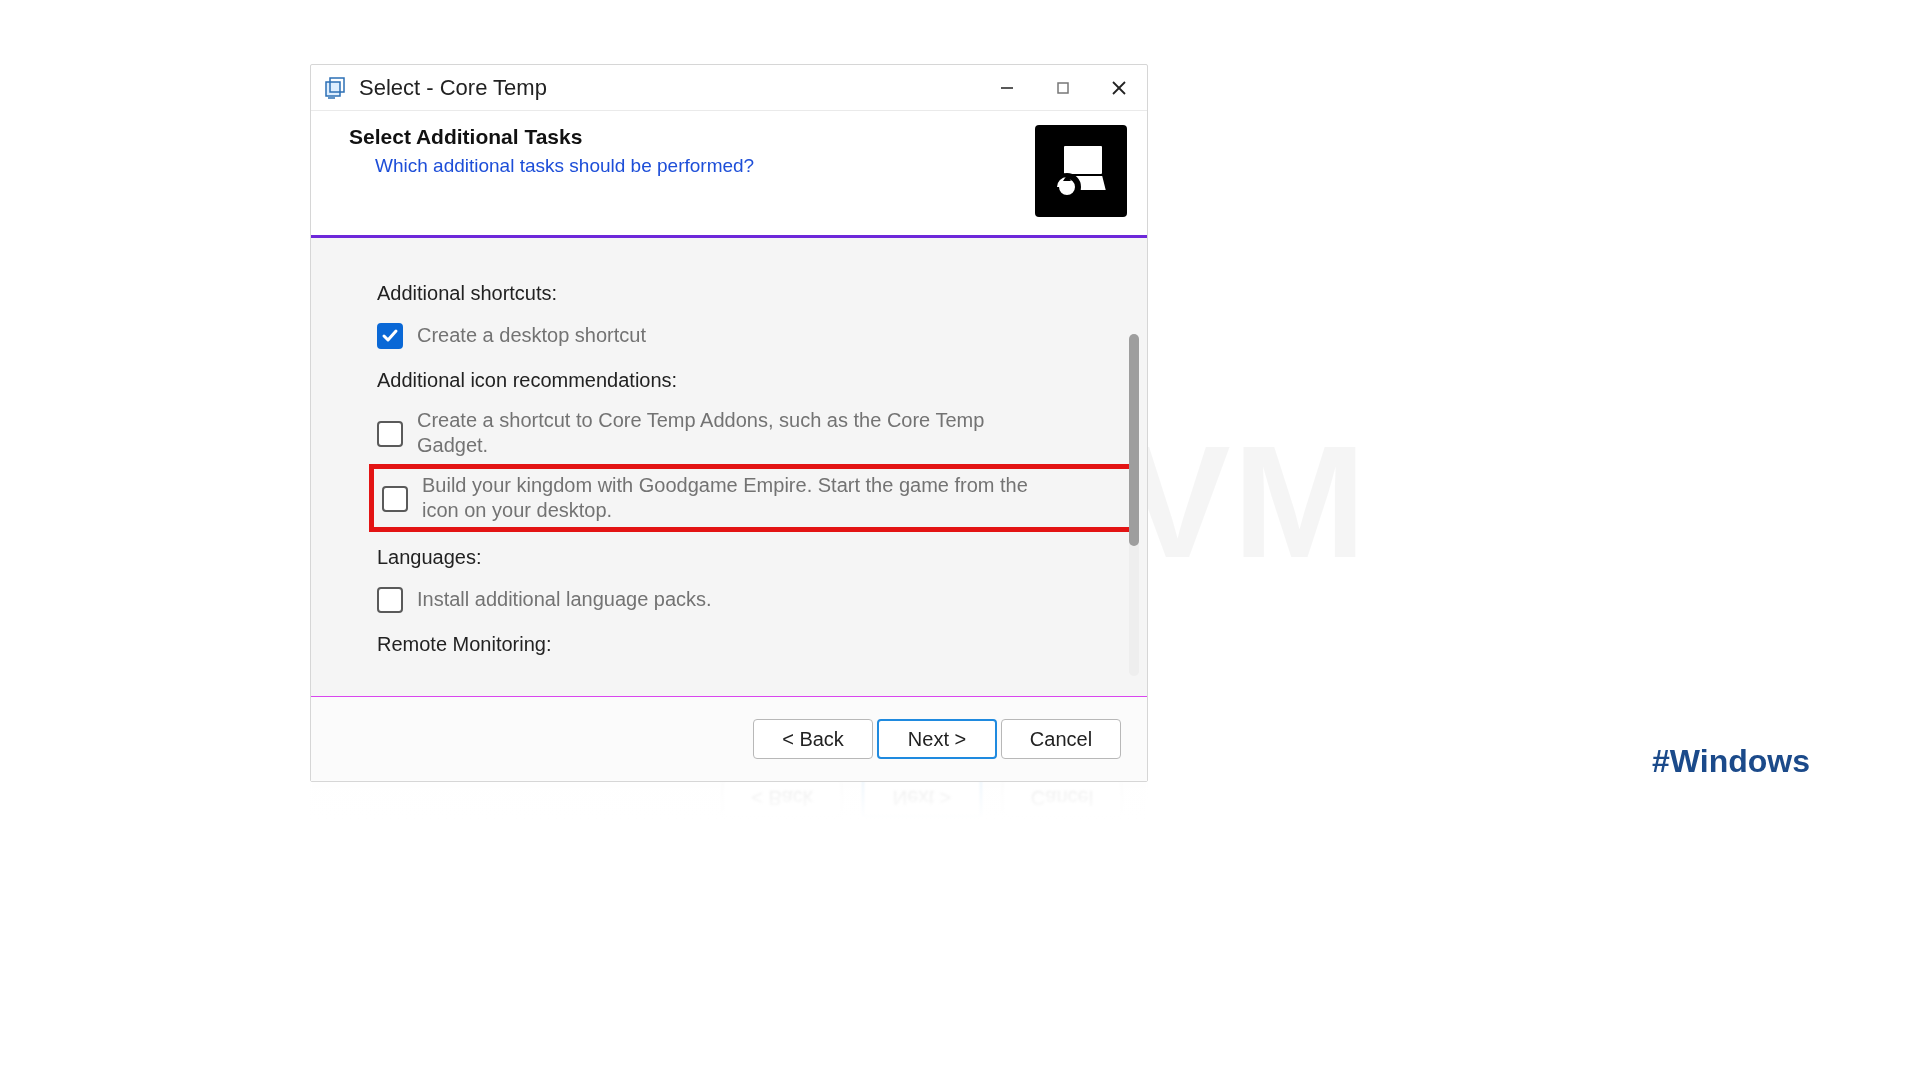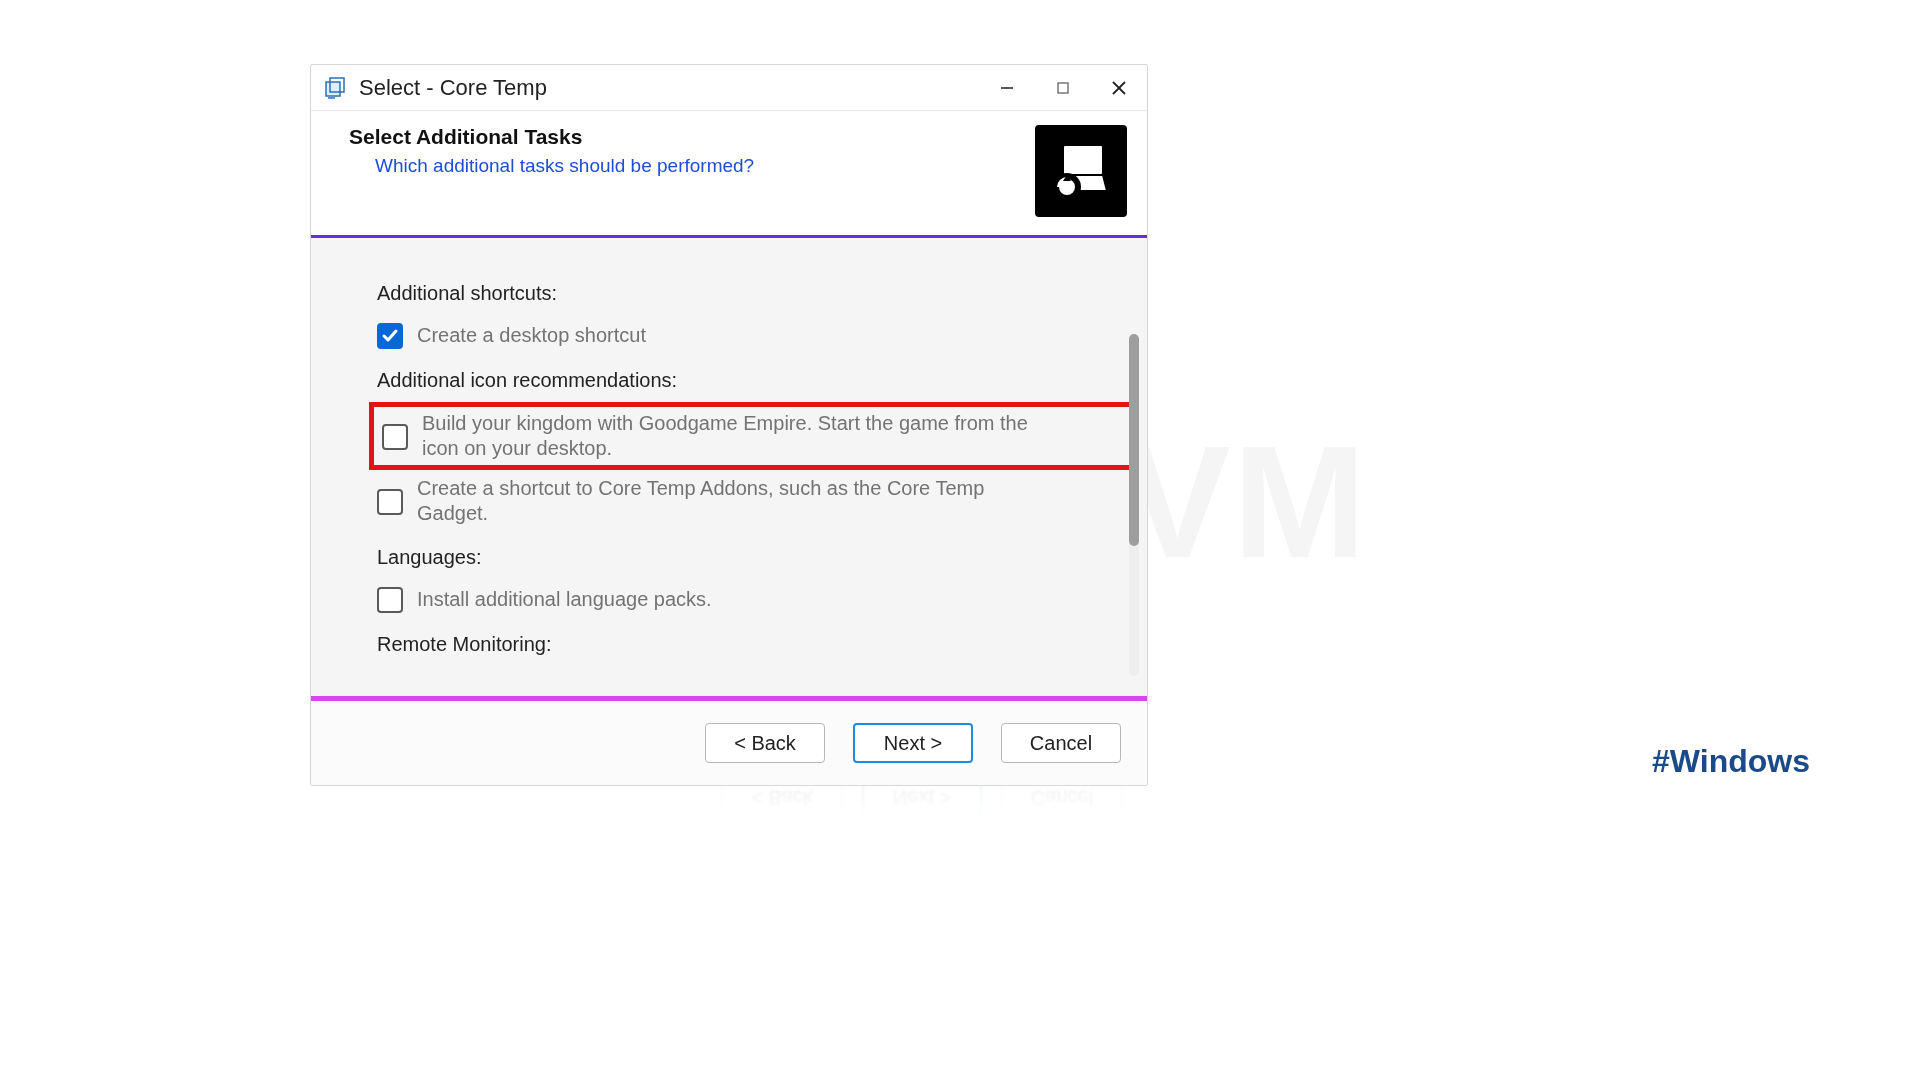--- a/index.html
+++ b/index.html
@@ -177,26 +177,26 @@
   .check-row .label { line-height: 1.25; max-width: 640px; }
 
   .highlight-red {
     border: 5px solid #e31414;
     padding: 4px 8px;
     margin-left: -8px;
     margin-right: -18px;
   }
 
   .footer {
-    border-top: 5px solid #d946ef;
+    border-top: 1px solid #d946ef;
     background: #fbfbfb;
     padding: 22px 26px;
     display: flex;
     justify-content: flex-end;
-    gap: 28px;
+    gap: 4px;
   }
   .btn {
     min-width: 120px;
     height: 40px;
     padding: 0 20px;
     font-size: 20px;
     color: #222;
     background: #fff;
     border: 1px solid #b8b8b8;
     border-radius: 4px;
@@ -303,32 +303,32 @@
       <div class="box checked">
         <svg width="18" height="18" viewBox="0 0 18 18">
             <path d="M3 9 L7 13 L15 4" stroke="#fff" stroke-width="3" fill="none" stroke-linecap="round" stroke-linejoin="round"></path>
           </svg>
       </div>
       <div class="label">Create a desktop shortcut</div>
     </div>
 
     <div class="section-label">Additional icon recommendations:</div>
 
+    <div class="check-row">
+      <div class="box">
+        
+      </div>
+      <div class="label">Create a shortcut to Core Temp Addons, such as the Core Temp Gadget.</div>
+    </div>
+
     <div class="check-row highlight-red">
       <div class="box">
         
       </div>
       <div class="label">Build your kingdom with Goodgame Empire. Start the game from the icon on your desktop.</div>
-    </div>
-
-    <div class="check-row">
-      <div class="box">
-        
-      </div>
-      <div class="label">Create a shortcut to Core Temp Addons, such as the Core Temp Gadget.</div>
     </div>
 
     <div class="section-label">Languages:</div>
 
     <div class="check-row">
       <div class="box">
         
       </div>
       <div class="label">Install additional language packs.</div>
     </div>

